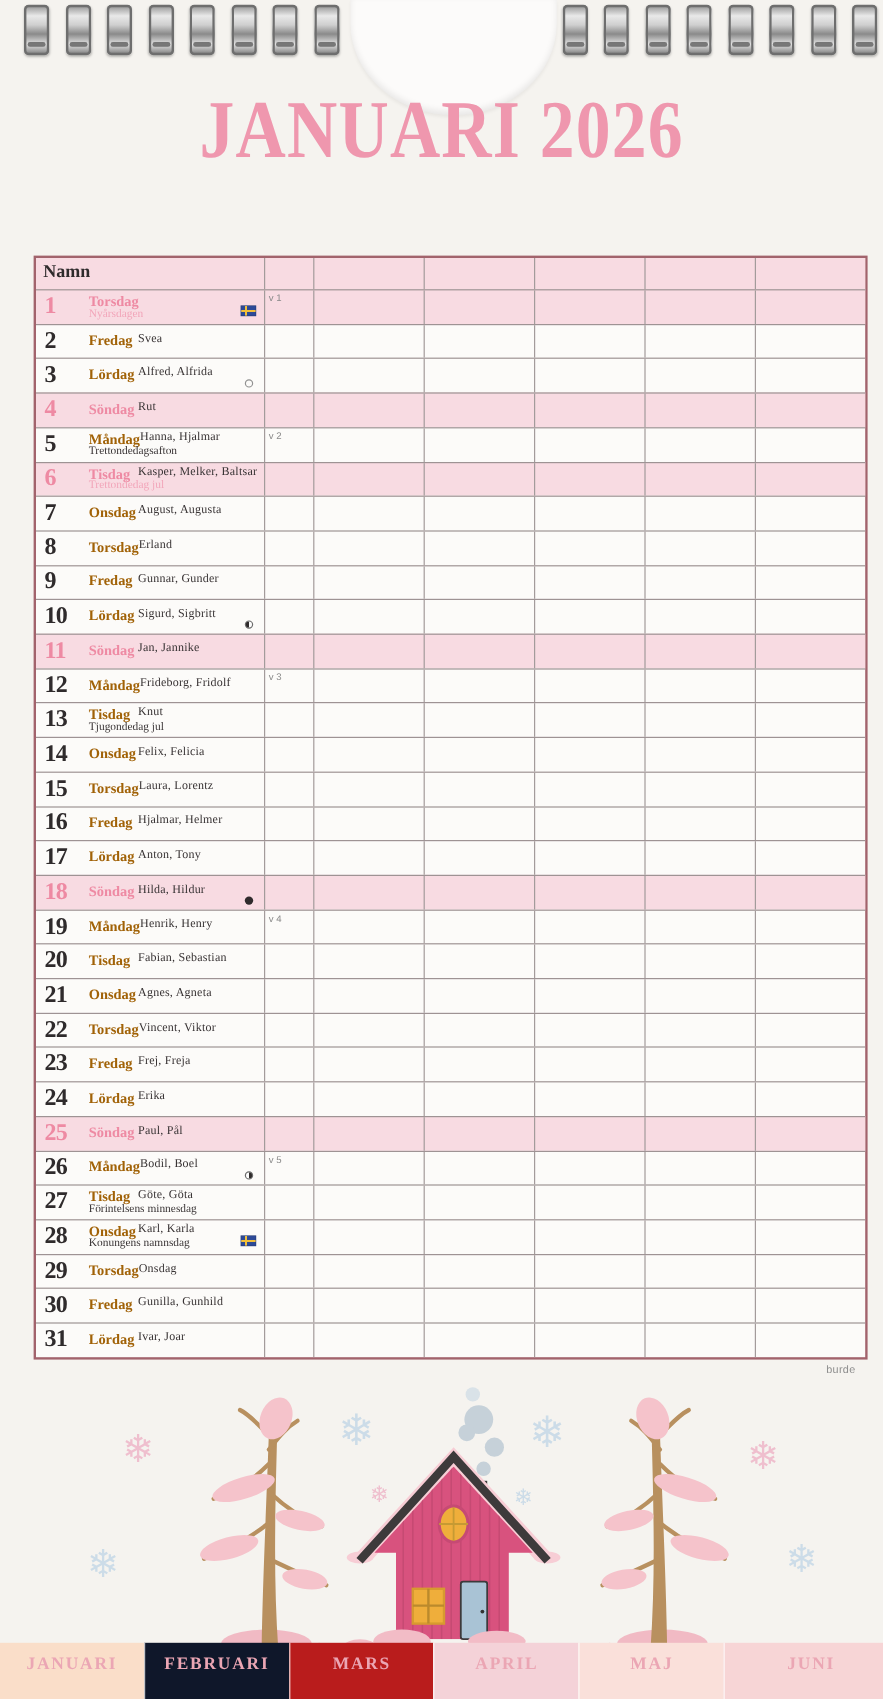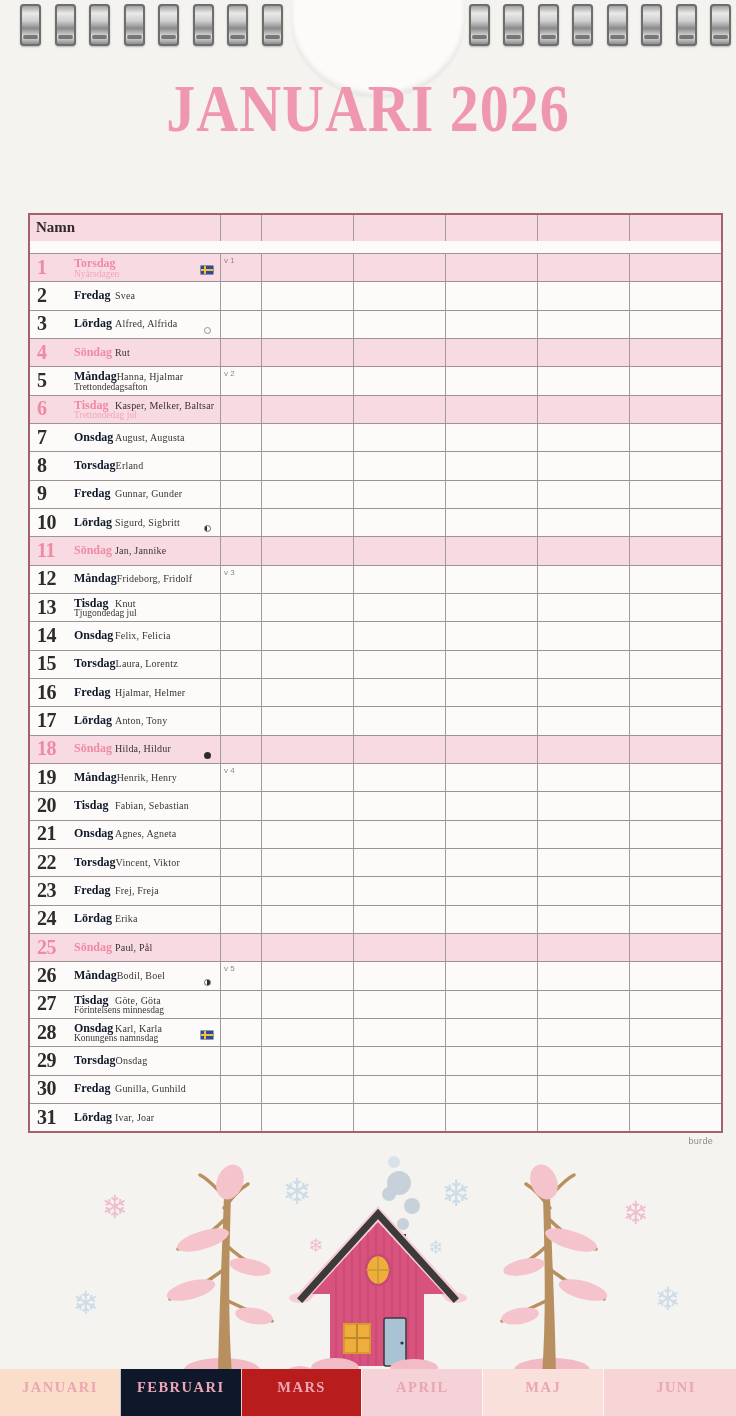--- a/index.html
+++ b/index.html
@@ -28,21 +28,21 @@
   
   .title{
     position:absolute;top:68px;left:0;width:736px;margin:0;text-align:center;
     font-weight:700;font-size:58px;letter-spacing:1px;color:#ef97ae;
     transform:scaleY(1.18);transform-origin:top center;
   }
   
   .calendar{
     position:absolute;left:28px;top:213px;width:695px;height:920px;
     box-sizing:border-box;border:2px solid #a2636c;background:#fcfbf9;
-    display:flex;flex-direction:column;gap:12px;
+    display:flex;flex-direction:column;
   }
   .rows{flex:1;display:flex;flex-direction:column;}
   .row{
     display:grid;grid-template-columns:190px 41px repeat(5,1fr);
     border-top:1px solid #9e9394;flex:1;min-height:0;
   }
   .header-row{flex:0 0 26px;border-top:none;background:#f8dbe2;}
   .row.pink{background:#f8dbe2;}
   .cell{border-left:1px solid #a39b9b;position:relative;min-width:0;}
   .cell:first-child{border-left:none;}
@@ -50,24 +50,24 @@
     font-weight:700;font-size:15px;color:#2f2b2c;
     position:absolute;left:6px;top:50%;transform:translateY(-52%);
   }
   .day-cell{position:relative;}
   .daynum{
     position:absolute;left:7px;top:50%;transform:translateY(-52%);
     font-weight:700;font-size:20px;color:#2f2b2c;letter-spacing:-.5px;
   }
   .line1{
     position:absolute;left:44px;right:22px;top:50%;transform:translateY(-54%);
-    display:flex;align-items:center;white-space:nowrap;
+    display:flex;align-items:flex-start;white-space:nowrap;
   }
   .line1.has-note{top:2px;transform:none;}
-  .weekday{font-weight:700;font-size:12px;color:#0f172a;min-width:41px;}
+  .weekday{font-weight:700;font-size:12px;color:#a16207;min-width:41px;}
   .names{font-size:10px;color:#383334;letter-spacing:.2px;}
   .note{
     position:absolute;left:44px;top:14.5px;font-size:9.5px;color:#3a3536;white-space:nowrap;
   }
   .note.pink-note{color:#f2a6ba;}
   .pink .daynum,.pink .weekday{color:#ee8aa3;}
   .weeknum{
     position:absolute;left:3px;top:2px;font-family:"Liberation Sans",sans-serif;
     font-size:8px;color:#8a8a8a;
   }

